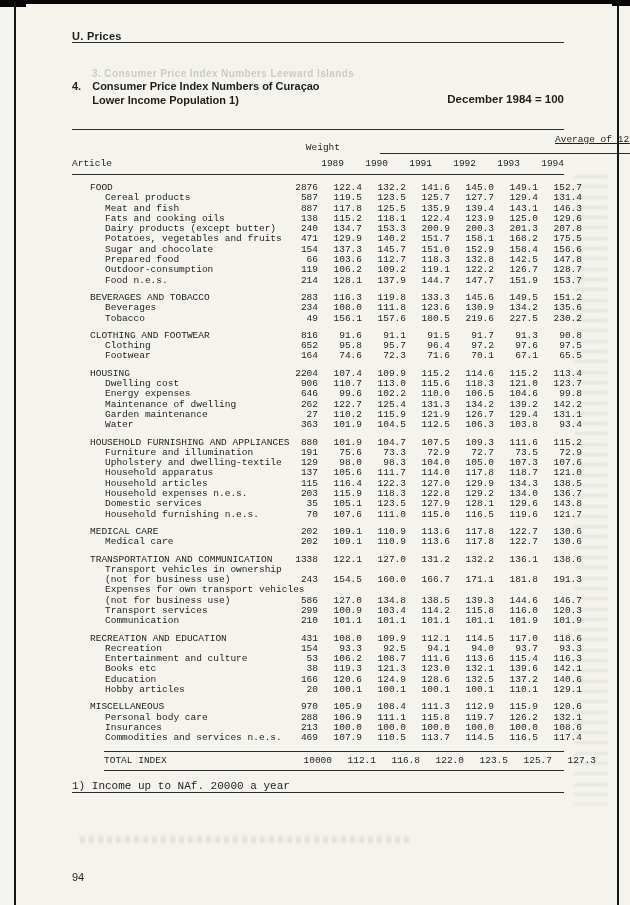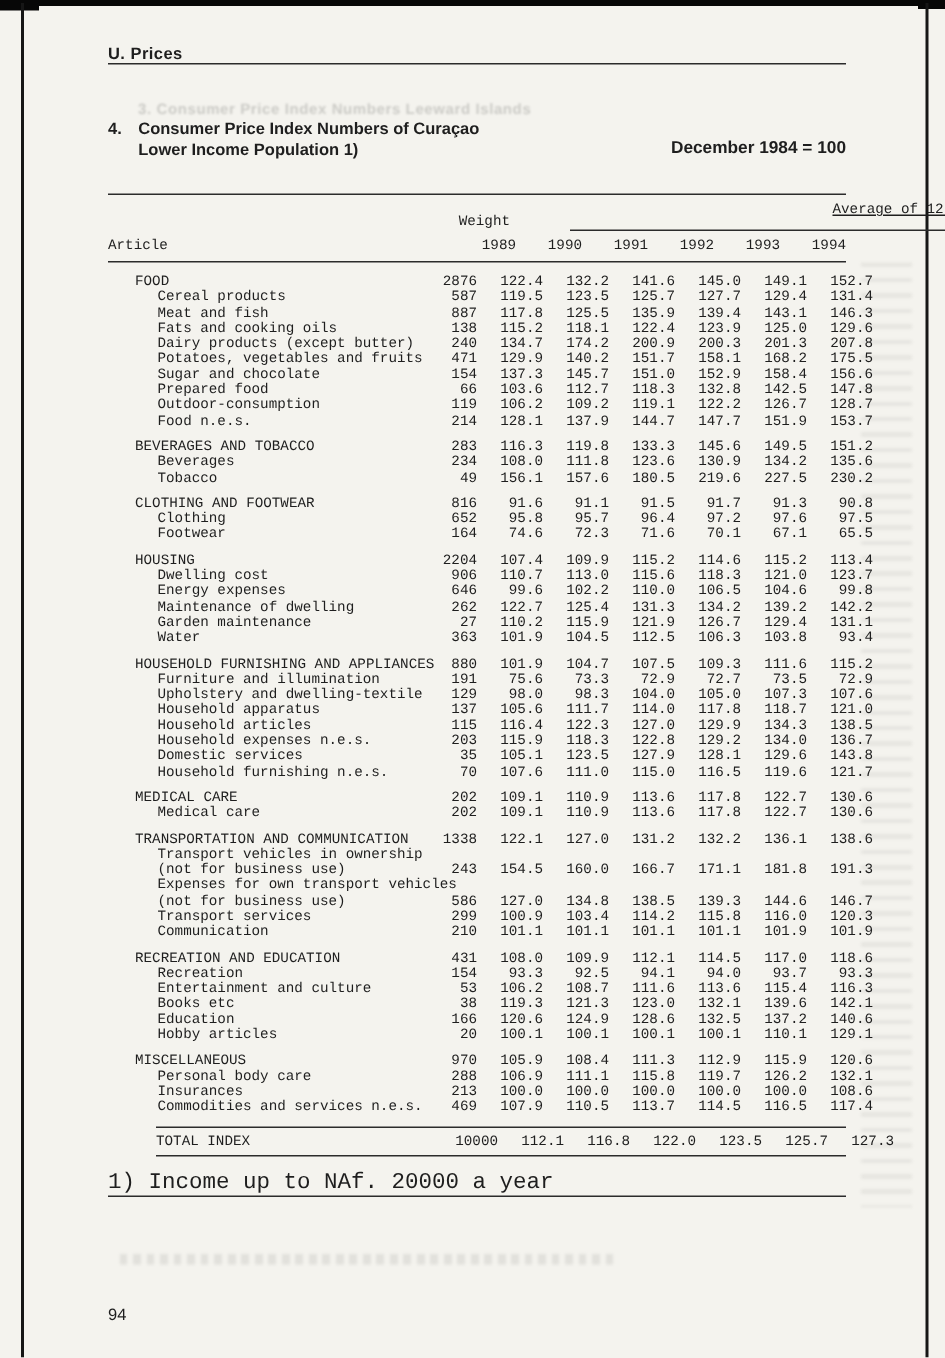--- a/index.html
+++ b/index.html
@@ -66,21 +66,21 @@
 
   .tbody { padding-top:8px; }
   .section { margin-bottom:7px;margin-left:18px; }
   .row { font-size:9.5px; line-height:10.3px; white-space:nowrap; }
   .c-weight, .c-val { text-align:right; }
   .indent-row .c-article { padding-left:15px; }
 
   .total-block { margin-top:2px;margin-left:32px; }
   .total-block .row { padding:4px 0; }
 
-  .footnote { margin-top:9px; font-size:15px; }
+  .footnote { margin-top:9px; font-size:11px; }
   .footnote-rule { margin-top:9px; }
 
   .pageno { position:absolute; left:72px; bottom:22px; font:11px "Liberation Sans",sans-serif; }
 </style>
 </head>
 <body>
 
 <div class="edge-top"></div>
 <div class="edge-top-corner-l"></div>
 <div class="edge-top-corner-r"></div>
@@ -165,21 +165,21 @@
           <div class="c-val">118.1</div>
           <div class="c-val">122.4</div>
           <div class="c-val">123.9</div>
           <div class="c-val">125.0</div>
           <div class="c-val">129.6</div>
         </div>
         <div class="row grid-cols indent-row">
           <div class="c-article">Dairy products (except butter)</div>
           <div class="c-weight">240</div>
           <div class="c-val">134.7</div>
-          <div class="c-val">174.2</div>
+          <div class="c-val">153.3</div>
           <div class="c-val">200.9</div>
           <div class="c-val">200.3</div>
           <div class="c-val">201.3</div>
           <div class="c-val">207.8</div>
         </div>
         <div class="row grid-cols indent-row">
           <div class="c-article">Potatoes, vegetables and fruits</div>
           <div class="c-weight">471</div>
           <div class="c-val">129.9</div>
           <div class="c-val">140.2</div>

